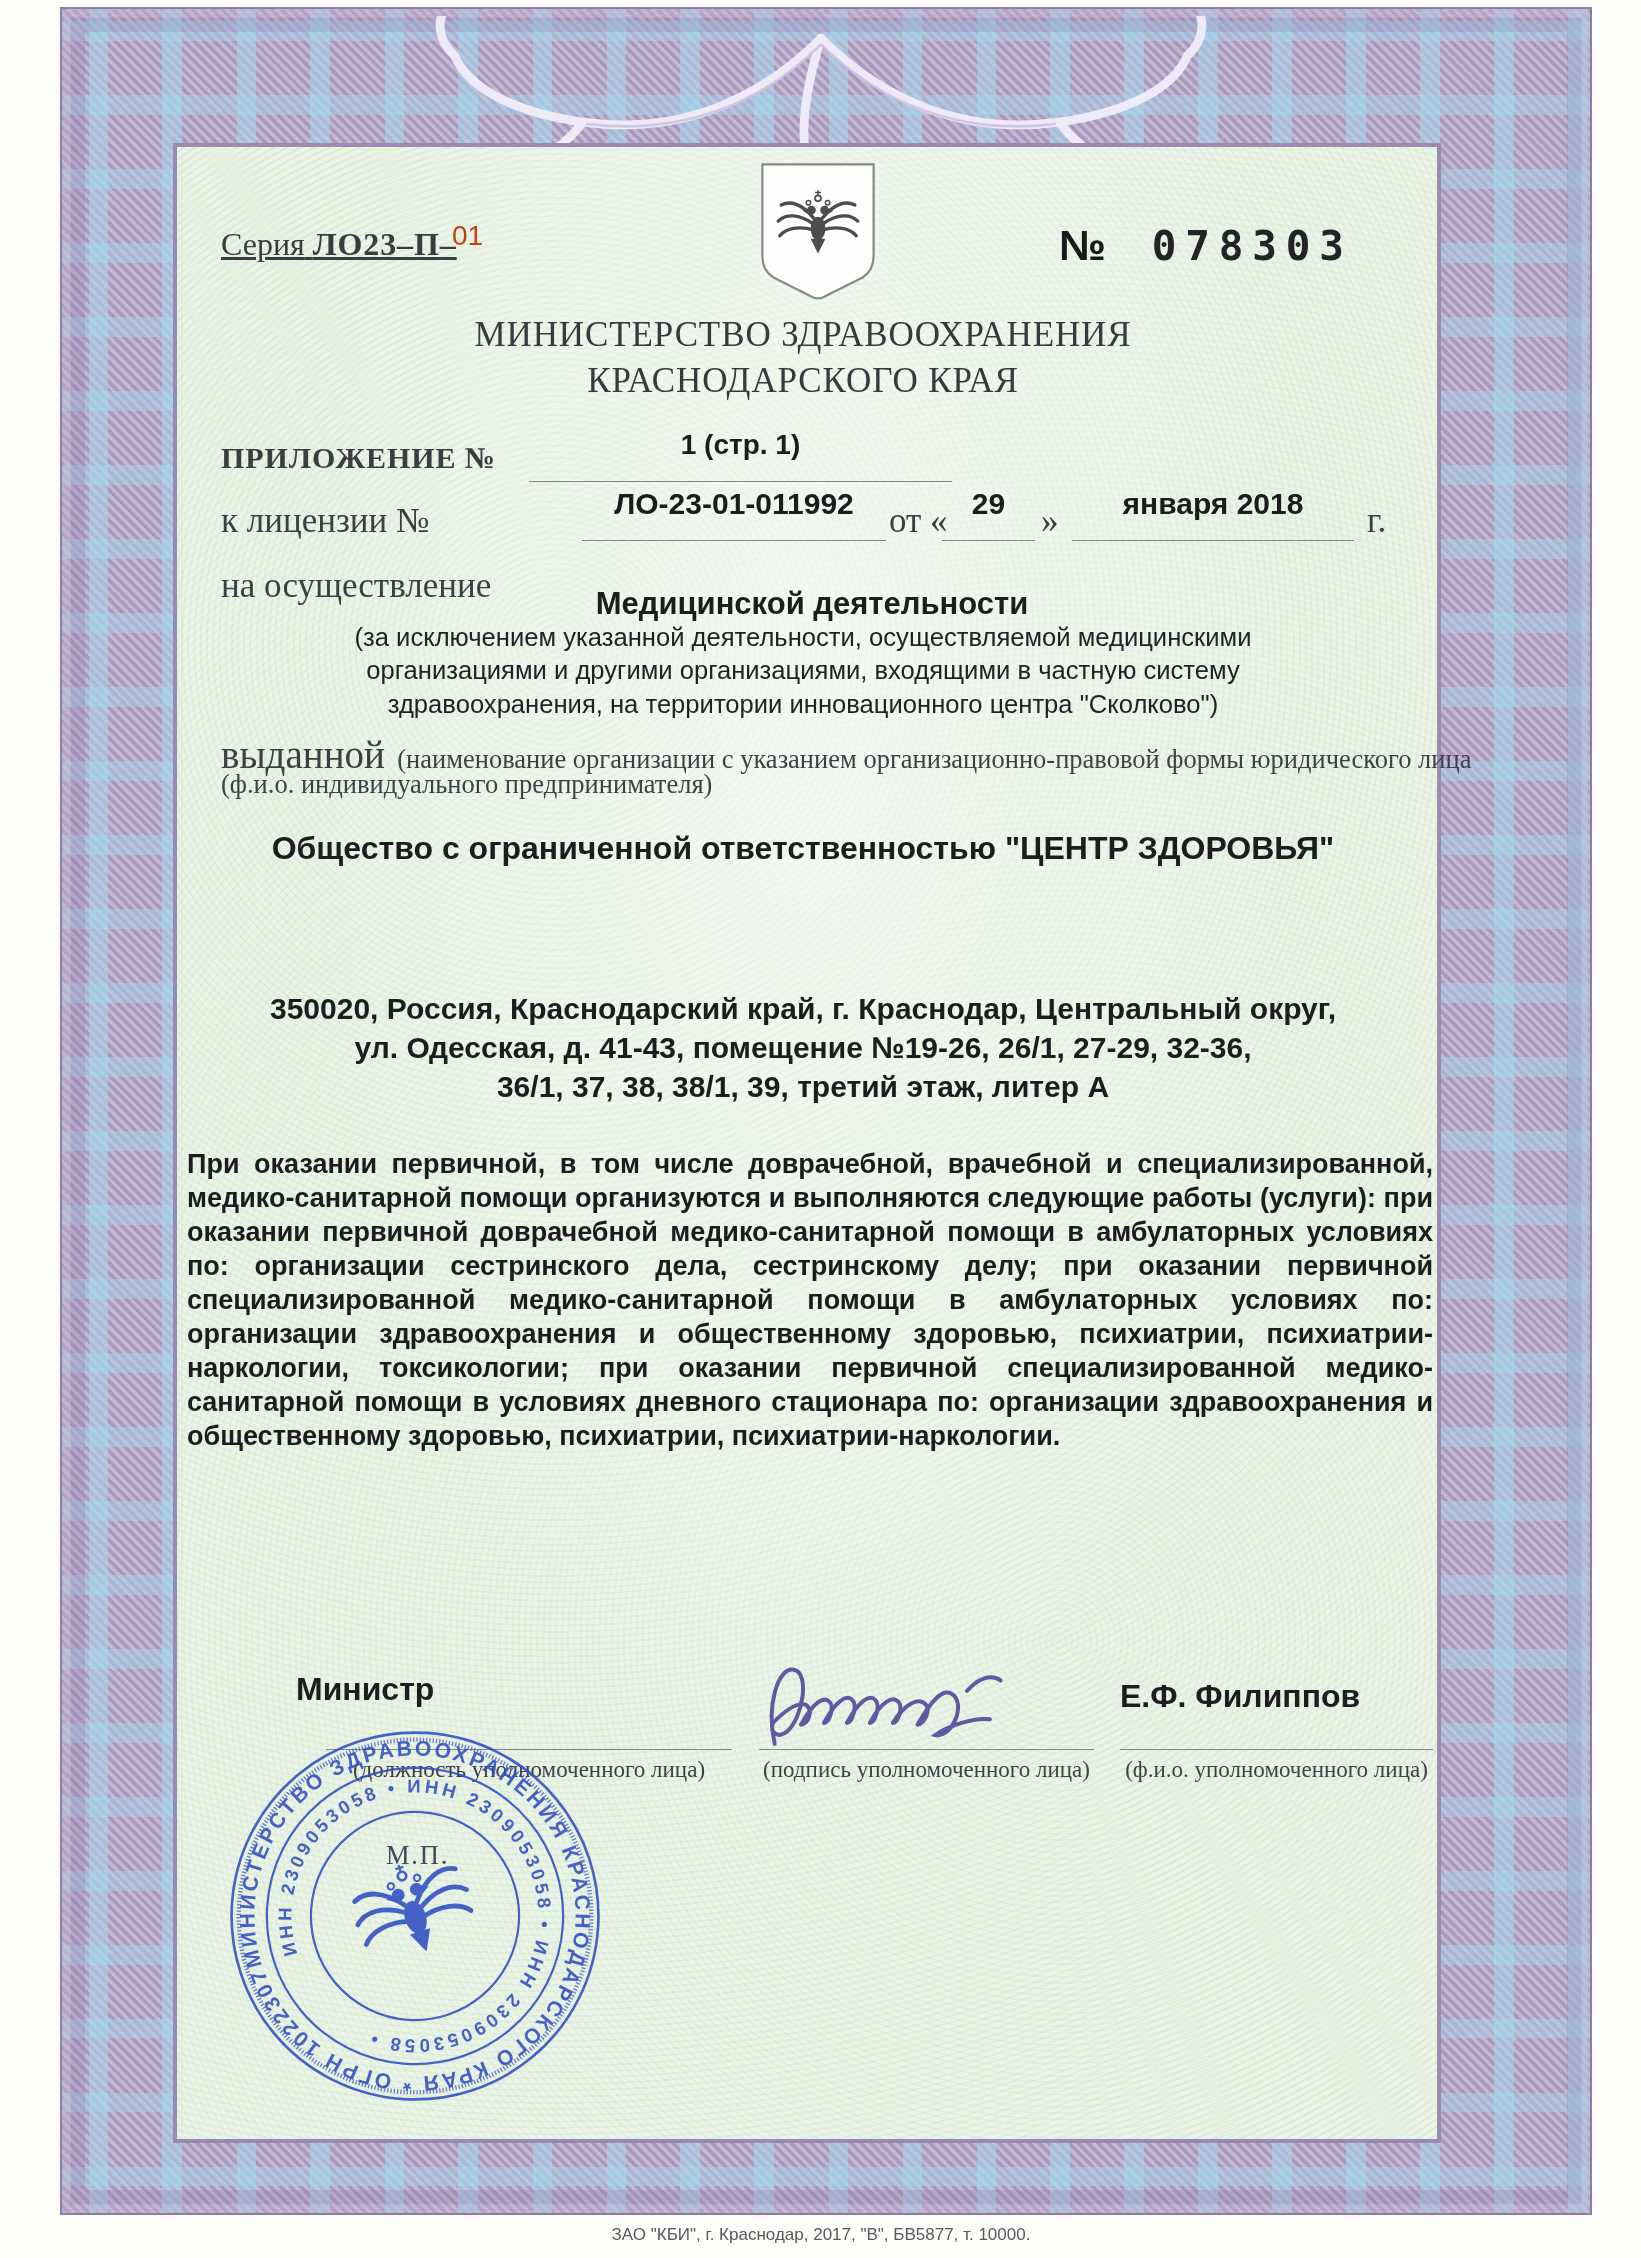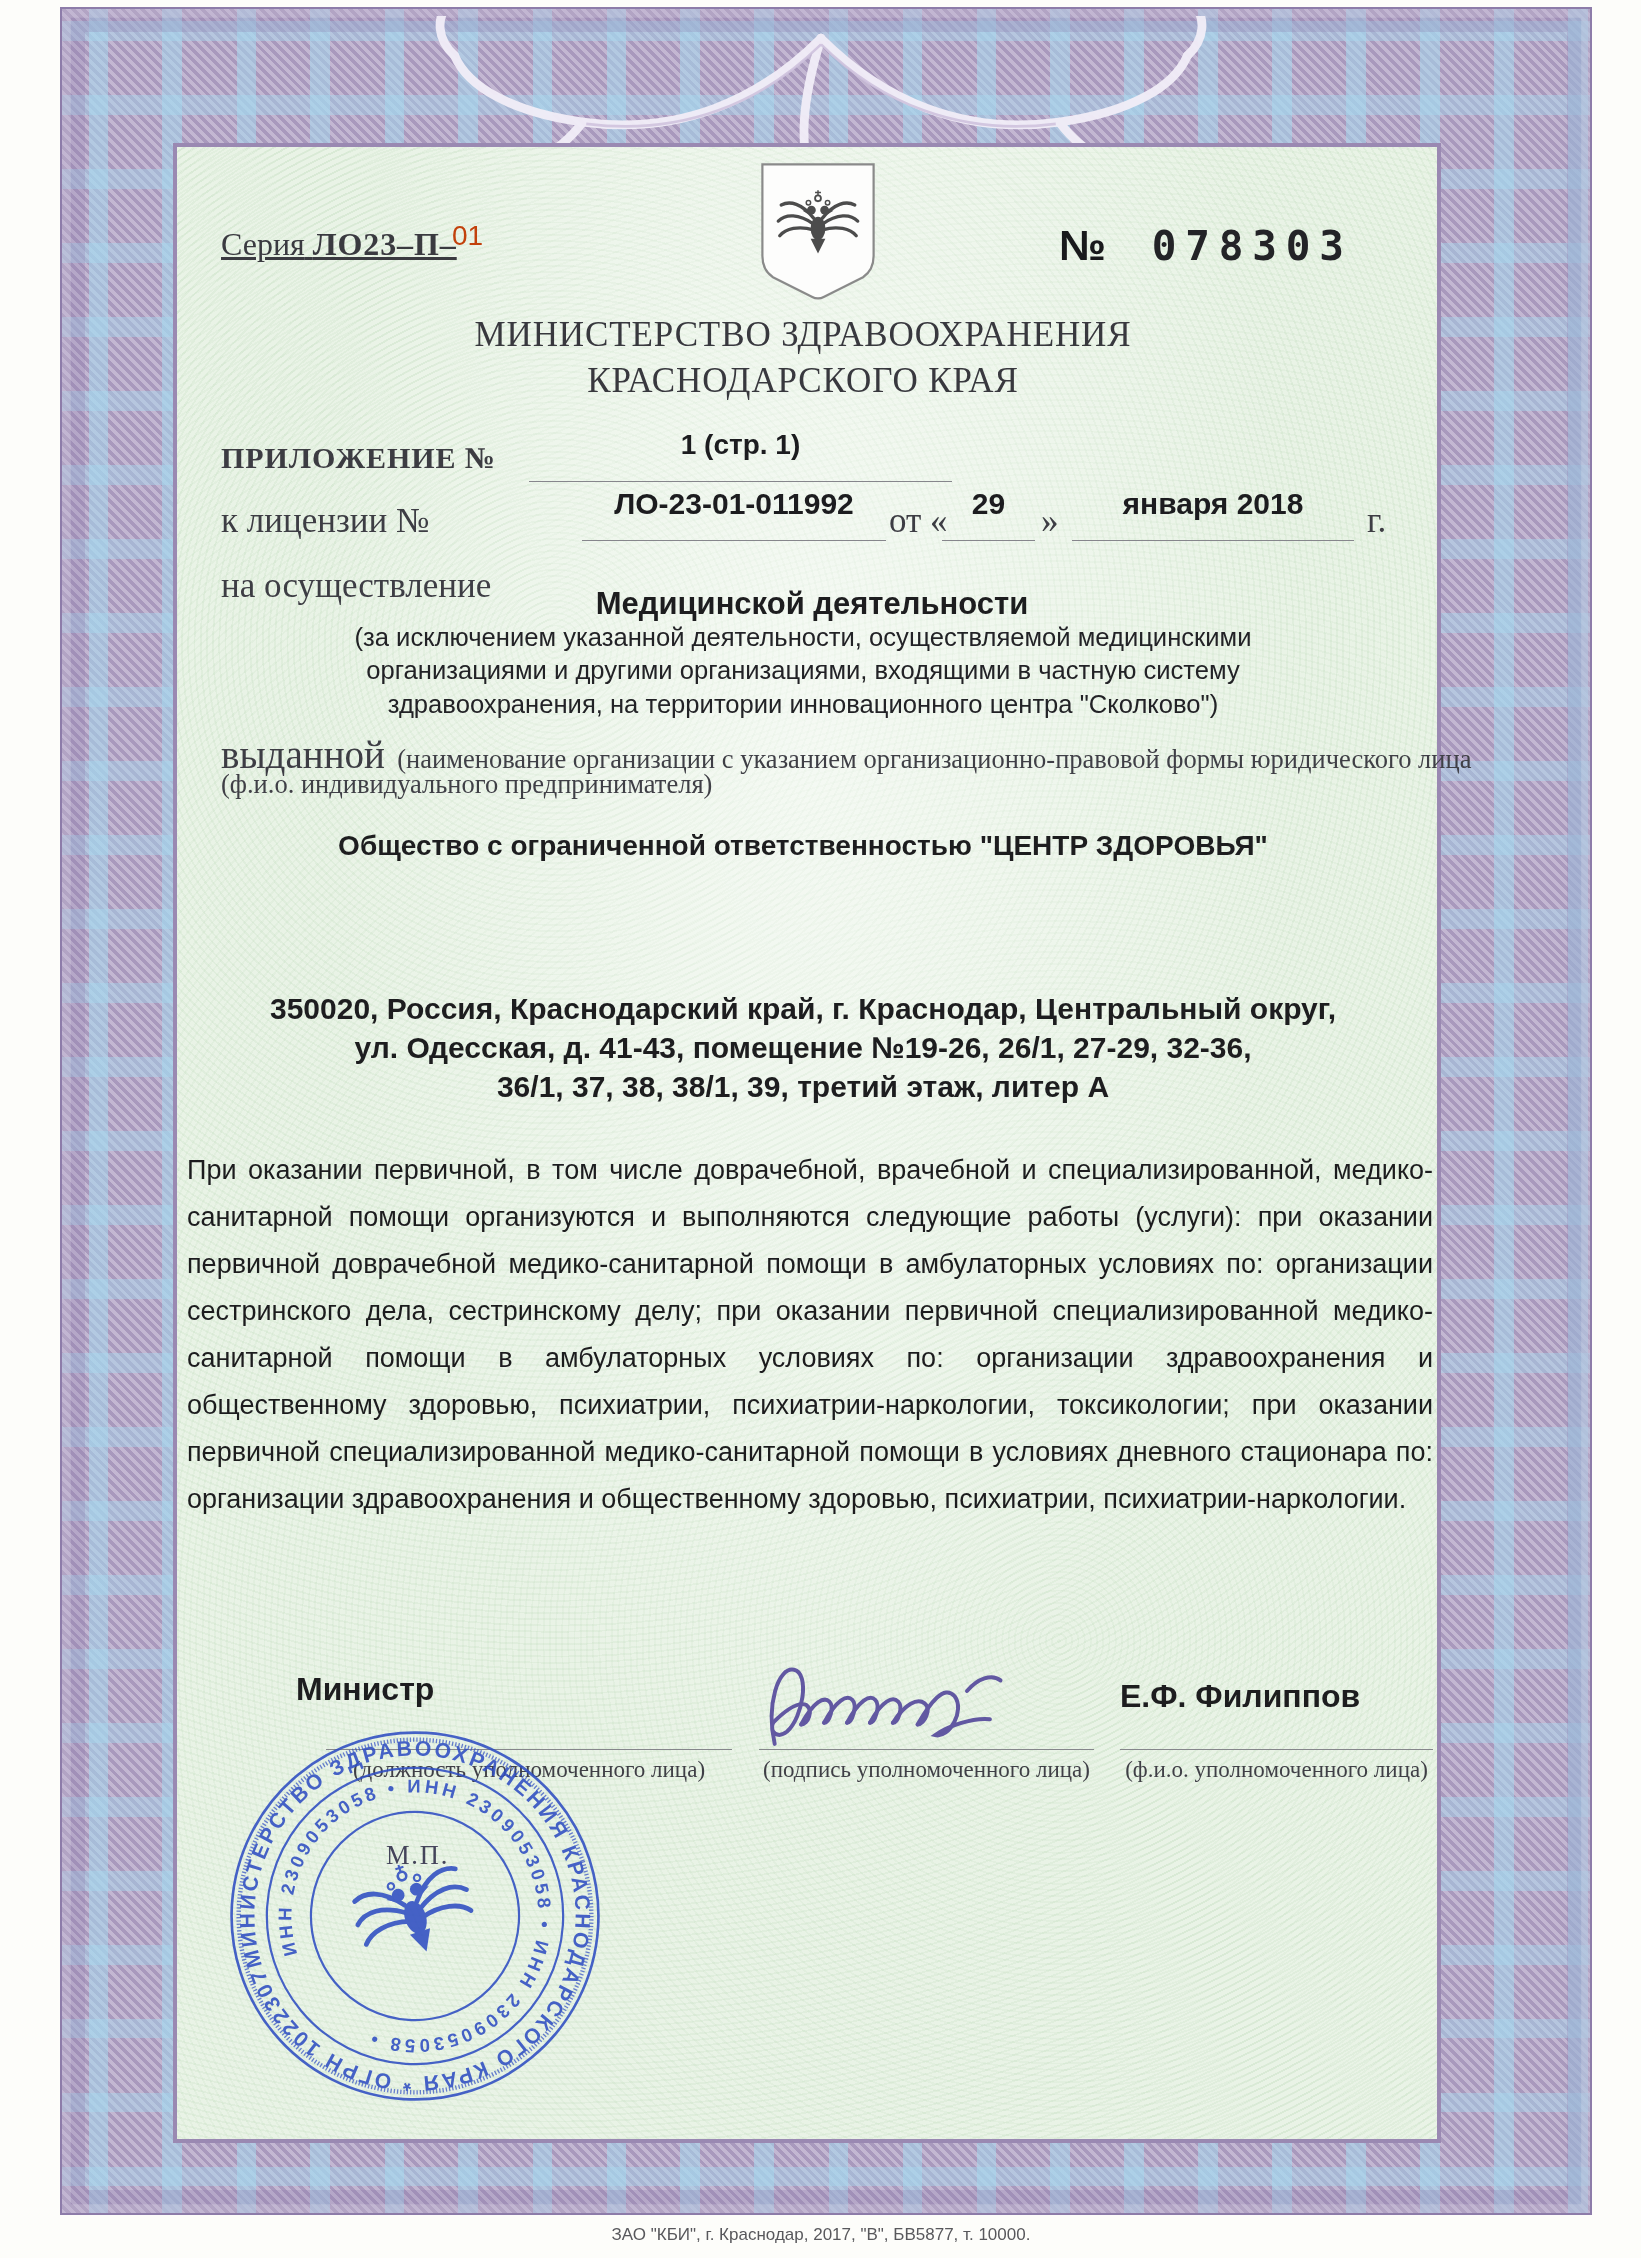--- a/index.html
+++ b/index.html
@@ -51,25 +51,25 @@
   .uline{border-bottom:1.8px solid #86868c;height:0;}
   .fval{font-family:"Liberation Sans",sans-serif;font-weight:700;color:#1c1c1f;text-align:center;}
 
   .note-line{left:173px;top:0;width:1260px;font-family:"Liberation Sans",sans-serif;
              font-size:25.6px;color:#222226;text-align:center;}
 
   .issued-row{left:221px;top:732px;display:flex;align-items:baseline;gap:12.4px;white-space:nowrap;}
   .issued-word{font-size:39px;color:#3d3d44;}
   .issued-note{font-size:26.5px;color:#3f3f46;}
 
-  .company{left:173px;top:830px;width:1260px;font-size:28px;}
+  .company{left:173px;top:830px;width:1260px;font-size:32px;}
   .addr{left:173px;width:1260px;font-size:30px;}
 
-  .services{left:187px;top:1147px;width:1246px;font-size:27px;line-height:47px;
-            font-family:"Liberation Sans",sans-serif;font-weight:400;color:#1c1c1e;
+  .services{left:187px;top:1147px;width:1246px;font-size:27px;line-height:34px;
+            font-family:"Liberation Sans",sans-serif;font-weight:700;color:#1c1c1e;
             text-align:justify;}
 
   .minister{left:296px;top:1671px;font-size:32px;}
   .fio{left:1120px;top:1678px;width:313px;font-size:32px;text-align:left;}
   .caption{font-size:23px;color:#3f3f46;text-align:center;}
 
   .signature-svg{left:750px;top:1652px;width:344px;height:115px;}
 
   .mp{left:386px;top:1840px;font-size:26.5px;color:#44445a;letter-spacing:1.8px;z-index:5;}
   .stamp{left:221px;top:1722px;width:388px;height:388px;transform:rotate(-18deg);opacity:.88;z-index:6;}

